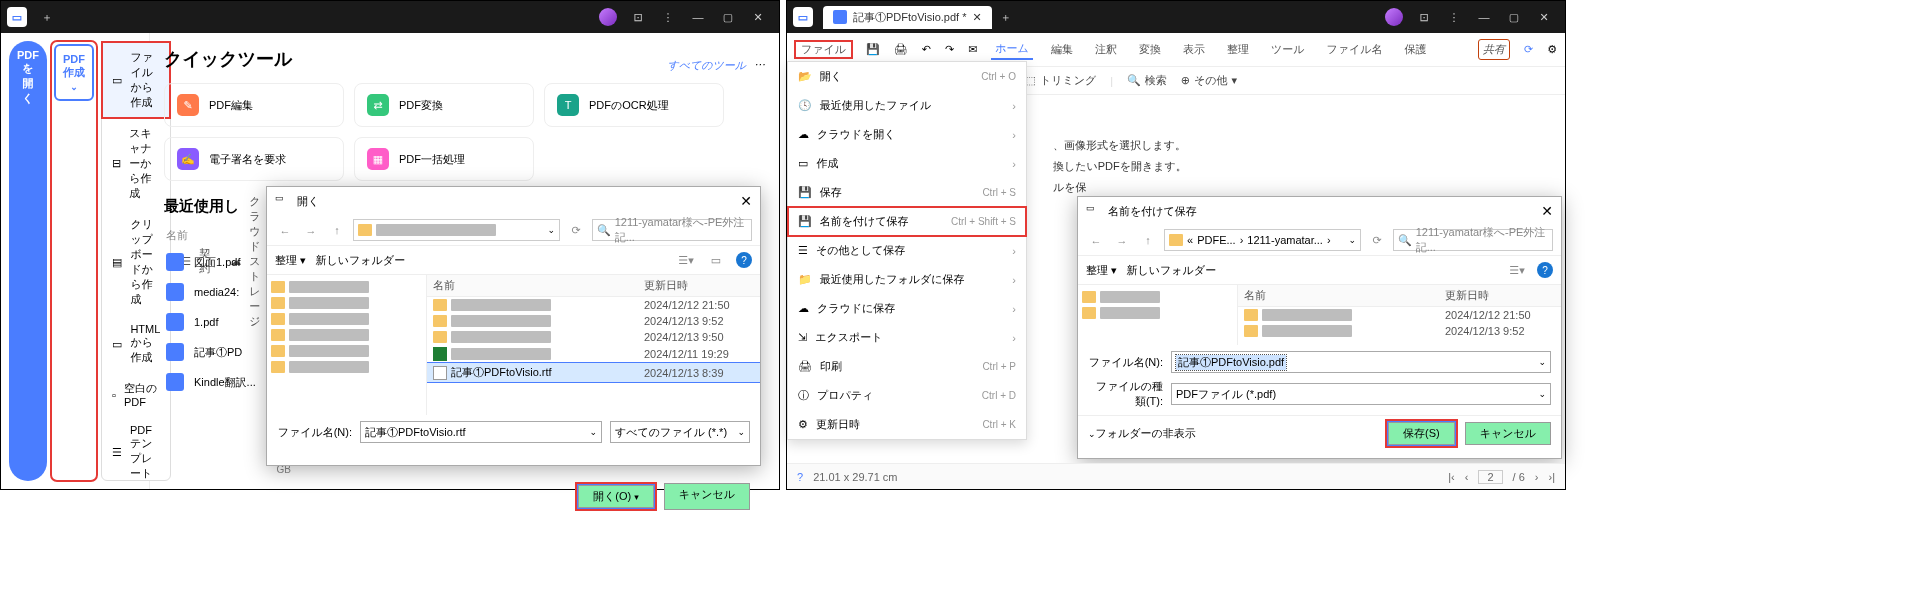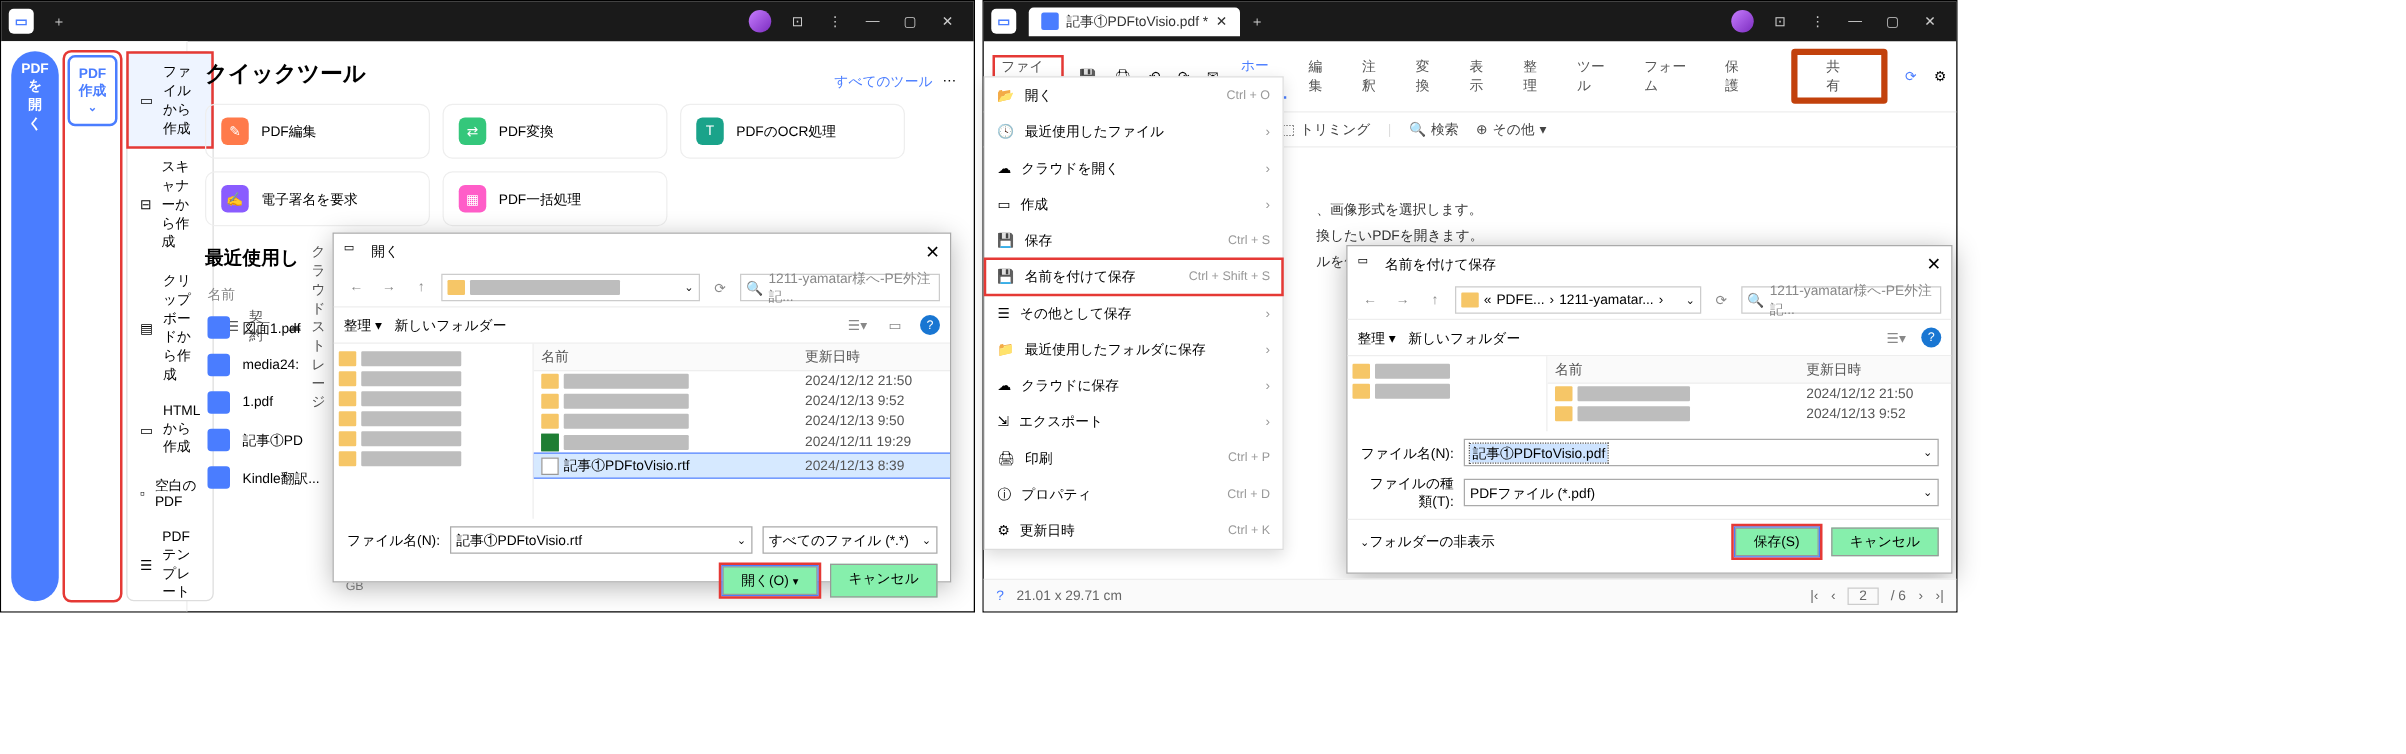--- a/index.html
+++ b/index.html
@@ -58,21 +58,21 @@
 .filehd .c1{flex:1;} .filehd .c2{width:110px;text-align:left;}
 .frow{display:flex;align-items:center;padding:2px 6px;gap:6px;}
 .frow.sel{background:#d6e9ff;outline:1px solid #4a7dff;}
 .frow .name{flex:1;display:flex;align-items:center;gap:4px;}
 .frow .date{width:110px;color:#555;}
 .fileico{width:14px;height:14px;background:#fff;border:1px solid #999;}
 .dlg-footer{padding:6px 10px;display:flex;flex-direction:column;gap:6px;}
 .footrow{display:flex;align-items:center;gap:8px;}
 .footrow label{width:75px;text-align:right;}
 .dropdown{border:1px solid #aaa;height:22px;flex:1;display:flex;align-items:center;padding:0 4px;justify-content:space-between;}
-.actbtns{display:flex;gap:8px;justify-content:flex-end;padding:2px 10px 6px;}
+.actbtns{display:flex;gap:8px;justify-content:flex-end;padding:2px 10px 6px;margin-top:32px;}
 .btn{border:1px solid #999;background:#86efac;padding:3px 14px;cursor:pointer;}
 .btn.primary{outline:1px solid #4a7dff;}
 
 
 .menubar{display:flex;align-items:center;gap:14px;padding:6px 8px;border-bottom:1px solid #eee;}
 .menubar .mitem{color:#555;cursor:pointer;padding:2px 4px;}
 .menubar .mitem.active{color:#4a7dff;border-bottom:2px solid #4a7dff;}
 .ribbon{display:flex;align-items:center;gap:14px;padding:6px 10px;border-bottom:1px solid #eee;color:#444;}
 .ribbon .ritem{display:flex;align-items:center;gap:4px;cursor:pointer;}
 .filemenu{position:absolute;left:0px;top:60px;width:240px;background:#fff;border:1px solid #ddd;box-shadow:0 4px 12px rgba(0,0,0,.15);z-index:5;}
@@ -142,21 +142,21 @@
       <div style="flex:1"></div>
       <div class="sidelink">
           <span>☁</span>
           <span>クラウドストレージ</span>
         </div>
       <div class="storage">43.4 MB / 125 GB</div>
     </div>
     <div class="main">
       <div style="display:flex;align-items:center;justify-content:space-between;">
         <div class="qt-title">クイックツール</div>
-        <div style="display:flex;gap:8px;">
+        <div style="display:flex;gap:8px;font-style:italic;">
           <span class="alltools">すべてのツール</span>
           <span style="cursor:pointer;">⋯</span>
         </div>
       </div>
       <div class="tools">
         <div class="toolcard">
             <div class="ic" style="background:#ff7a4a">✎</div>
             <span>PDF編集</span>
           </div>
         <div class="toolcard">
@@ -351,24 +351,24 @@
     <span>↶</span>
     <span>↷</span>
     <span>✉</span>
     <span class="mitem active">ホーム</span>
     <span class="mitem">編集</span>
     <span class="mitem">注釈</span>
     <span class="mitem">変換</span>
     <span class="mitem">表示</span>
     <span class="mitem">整理</span>
     <span class="mitem">ツール</span>
-    <span class="mitem">フォーム</span>
+    <span class="mitem">ファイル名</span>
     <span class="mitem">保護</span>
     <span style="flex:1"></span>
-    <span class="mitem" style="border:5px solid #c2410c;border-radius:3px;padding:2px 23px;">共有</span>
+    <span class="mitem" style="border:1px solid #c2410c;border-radius:3px;padding:2px 4px;font-style:italic;">共有</span>
     <span style="color:#4a7dff;">⟳</span>
     <span>⚙</span>
   </div>
   <div class="ribbon">
     <div class="ritem"><span>✎</span><span>編集</span>▾</div>
     <div class="ritem">
         <span style="border:1px solid #999;padding:0 2px;">T</span>
         <span>テキスト</span>
       </div>
     <span style="color:#ddd;">|</span>

